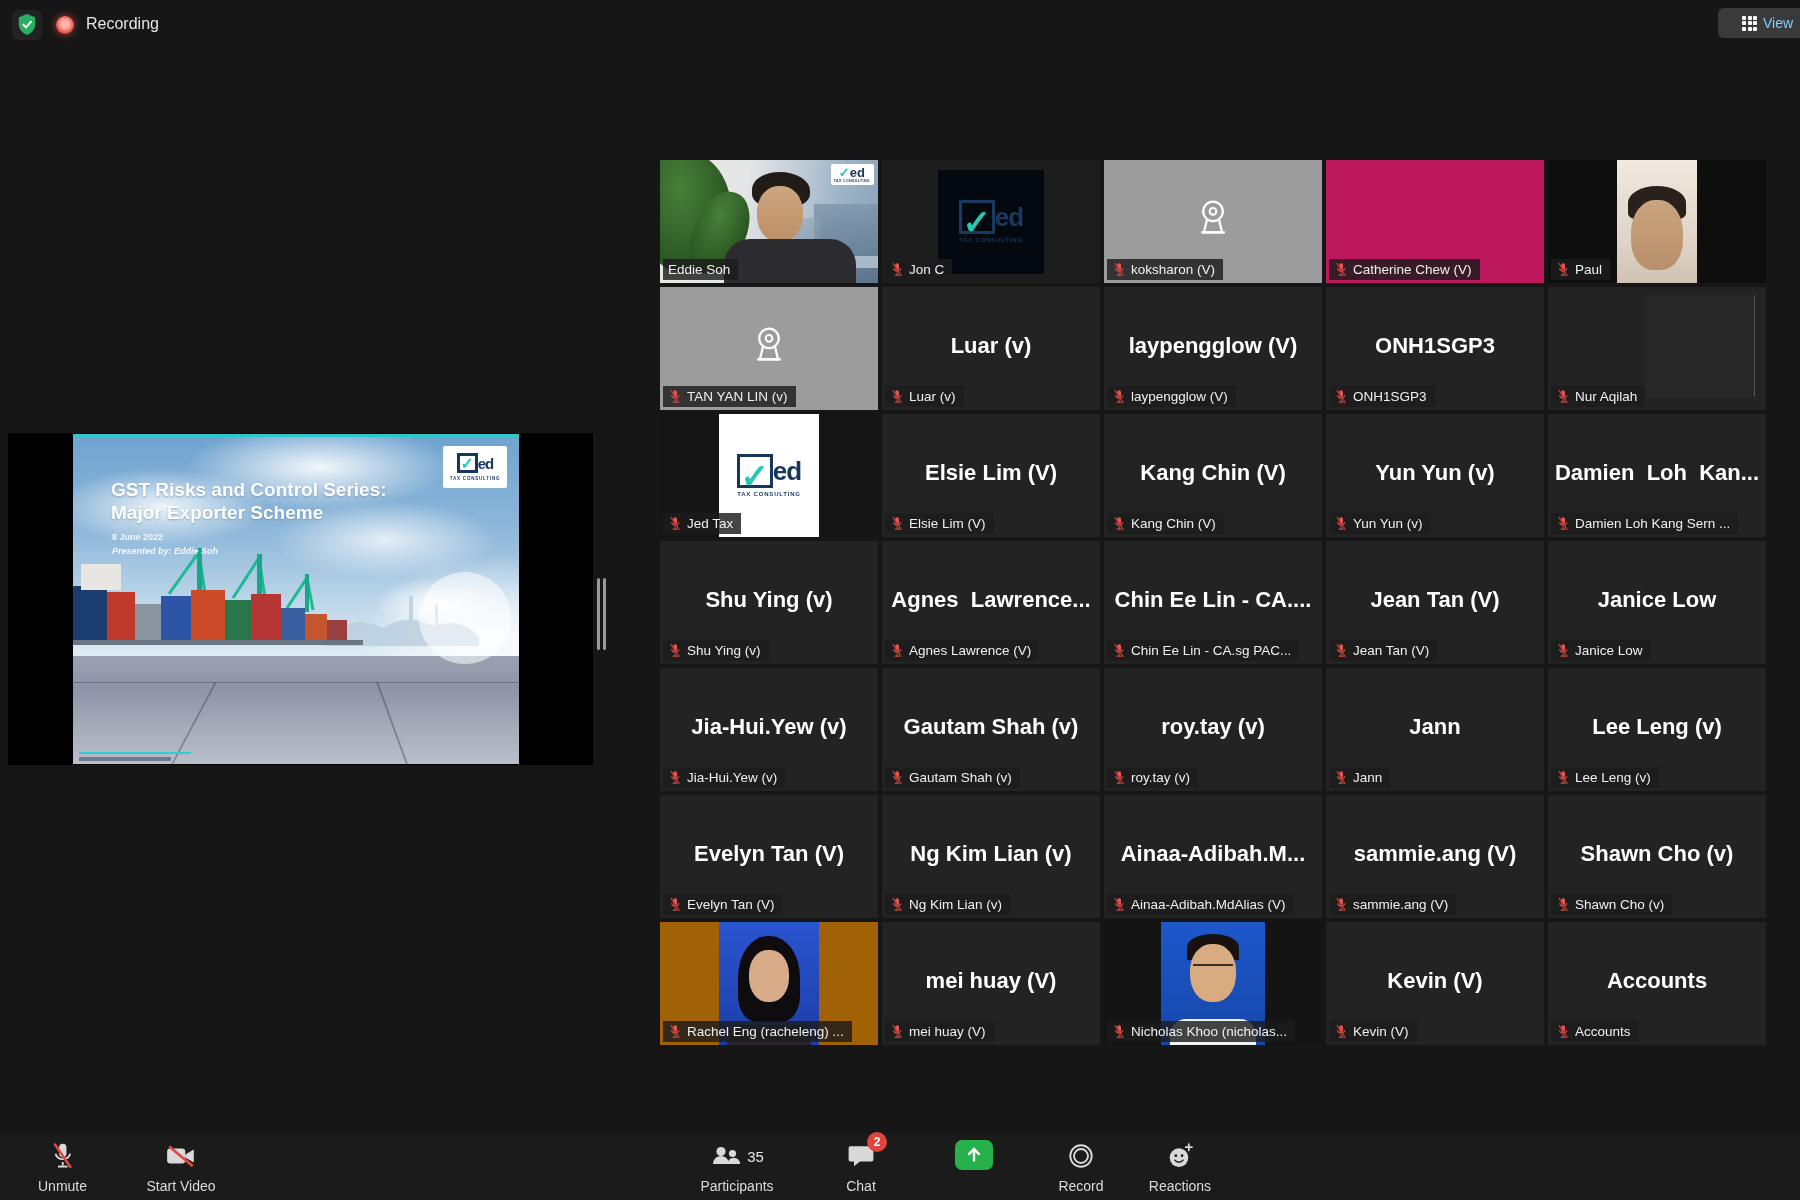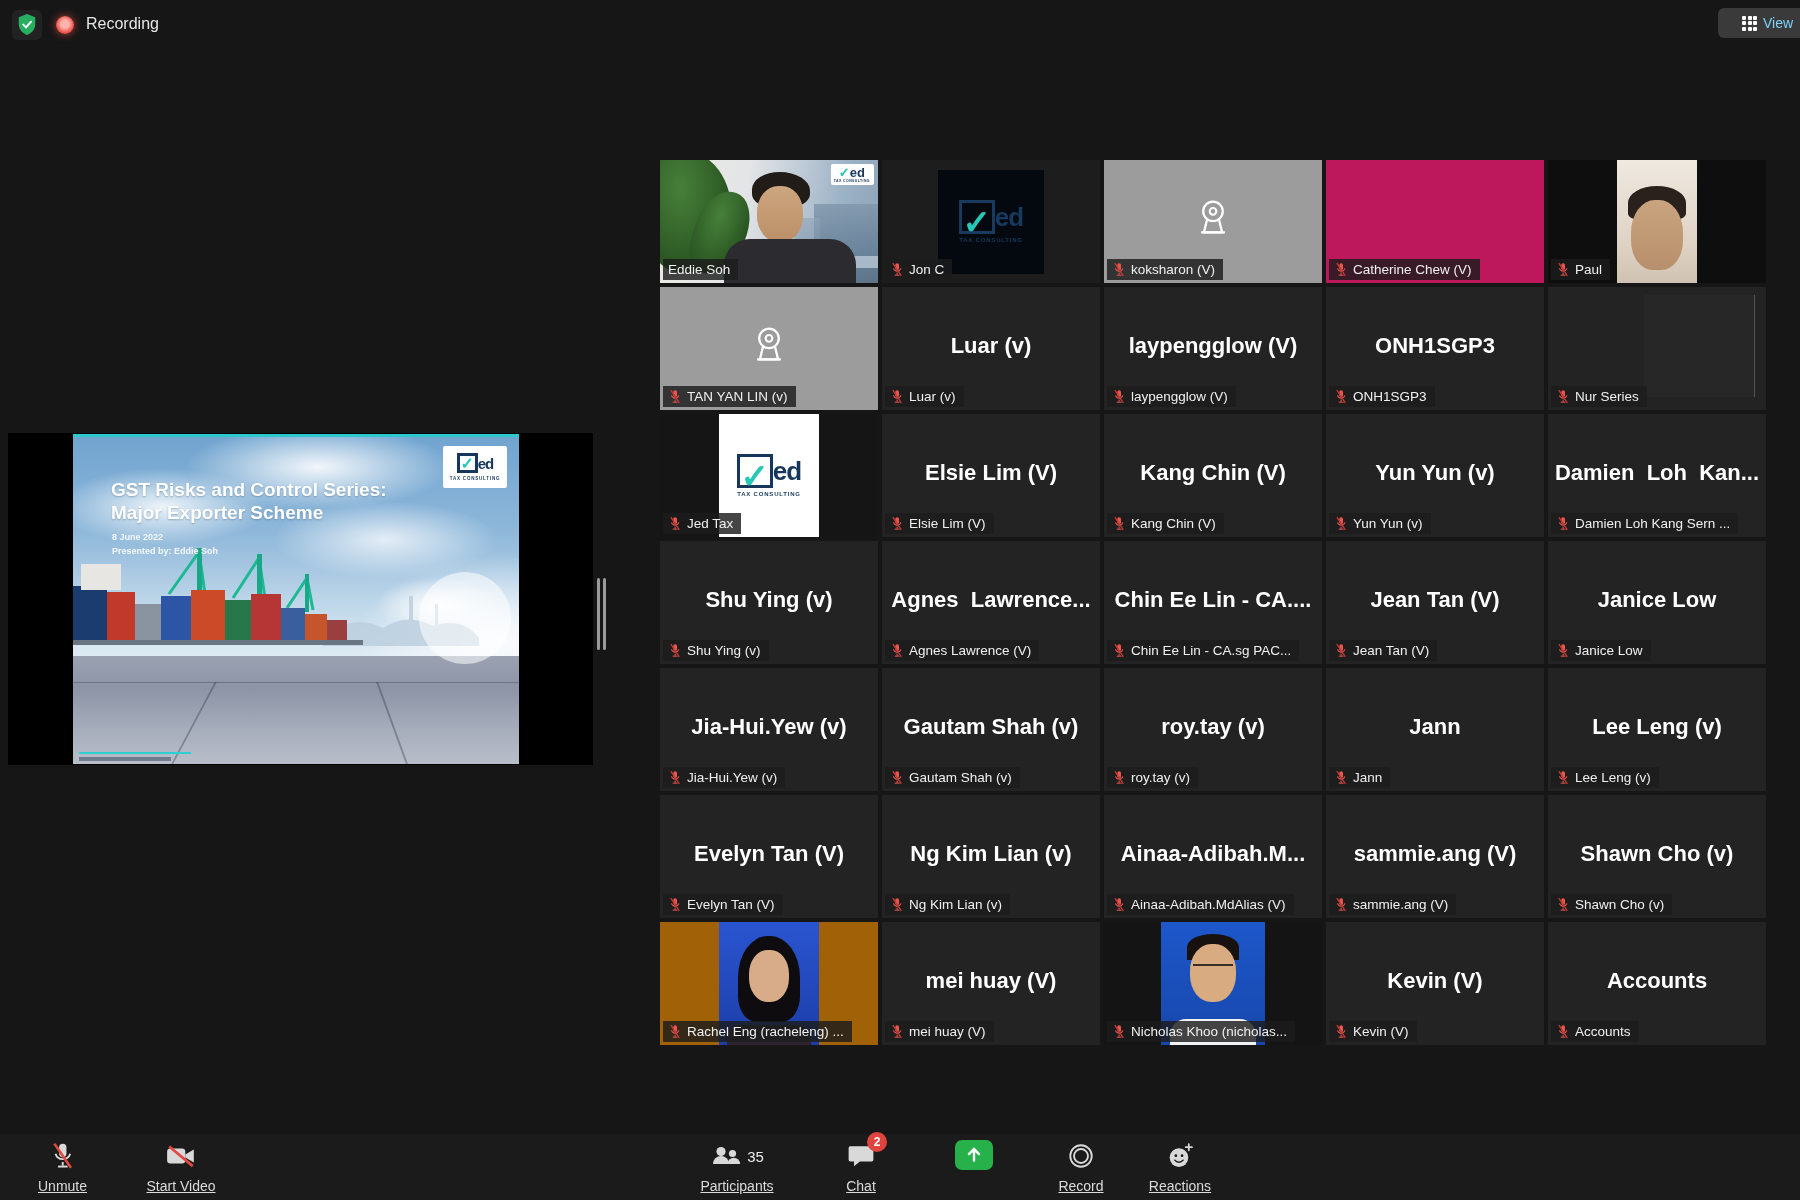--- a/index.html
+++ b/index.html
@@ -29,21 +29,21 @@
       radial-gradient(150px 55px at 20% 22%,rgba(255,255,255,.85),rgba(255,255,255,0) 70%),
       radial-gradient(190px 60px at 55% 10%,rgba(255,255,255,.9),rgba(255,255,255,0) 70%),
       radial-gradient(160px 55px at 70% 32%,rgba(255,255,255,.75),rgba(255,255,255,0) 70%),
       linear-gradient(180deg,#6fa3cf 0%,#8fb8da 30%,#c6dcec 55%,#e8f1f7 72%);}
   .slide .pave{position:absolute;left:0;bottom:0;width:100%;height:108px;
     background:linear-gradient(180deg,#9aa2b2 0%,#8d94a6 30%,#a7aebc 70%,#b9bfca 100%);}
   .slide .pave i{position:absolute;background:rgba(40,45,60,.35);}
   .slide .title{position:absolute;left:38px;top:44px;font-size:19px;line-height:23px;font-weight:700;
                 color:#fff;text-shadow:0 1px 2px rgba(60,90,120,.4);z-index:4;}
   .slide .sdate{position:absolute;left:39px;top:98px;font-size:9px;font-weight:700;color:#f2f6fa;z-index:4;}
-  .slide .spres{position:absolute;left:39px;top:112px;font-size:9px;font-weight:700;color:#f2f6fa;z-index:4;}
+  .slide .spres{position:absolute;left:39px;top:112px;font-size:9px;font-weight:700;color:#f2f6fa;z-index:4;font-style:italic;}
   .slide .cyanline{position:absolute;left:6px;bottom:10px;width:112px;height:2px;background:#2cd0d4;z-index:4;}
   .slide .microtext{position:absolute;left:6px;bottom:3px;width:92px;height:4px;background:rgba(25,45,70,.45);z-index:4;}
   .slide-logo{position:absolute;right:12px;top:12px;width:64px;height:42px;background:#fff;border-radius:2px;
               display:flex;flex-direction:column;align-items:center;justify-content:center;z-index:4;color:#16365c;}
   .port{position:absolute;left:0;bottom:100px;width:100%;height:130px;z-index:2;}
 
   
   .jlogo{display:flex;flex-direction:column;align-items:center;line-height:1;}
   .jrow{display:flex;align-items:center;}
   .jsq{display:inline-flex;align-items:flex-end;justify-content:center;border:3px solid currentColor;}
@@ -144,21 +144,21 @@
                   color:#16365c;display:flex;flex-direction:column;align-items:center;line-height:1;}
   .t-eddie .elogo .r{display:flex;align-items:center;font-weight:700;font-size:13px;}
   .t-eddie .elogo .c{color:#25c8b4;font-size:13px;margin-right:0px;}
   .t-eddie .elogo .t{font-size:3.5px;font-weight:700;letter-spacing:.4px;color:#16365c;margin-top:1px;}
 
   
   .toolbar{position:absolute;left:0;top:1134px;width:1800px;height:66px;background:#1b1b1b;}
   .tbg{position:absolute;top:6px;height:54px;display:flex;flex-direction:column;align-items:center;
        justify-content:space-between;}
   .tico{height:32px;display:flex;align-items:center;gap:5px;}
-  .tlab{font-size:14px;color:#dcdcdc;white-space:nowrap;text-decoration:underline;}
+  .tlab{font-size:14px;color:#dcdcdc;white-space:nowrap;}
   .tlab.green{color:#2ecc5e;margin-top:32px;}
   .count{font-size:15px;color:#e8e8e8;}
   .badge{position:absolute;right:-12px;top:-8px;min-width:20px;height:20px;border-radius:10px;background:#e0443e;
          color:#fff;font-size:12px;font-weight:700;display:flex;align-items:center;justify-content:center;}
   .share-ico{width:38px;height:30px;border-radius:7px;background:#27b14b;display:flex;align-items:center;justify-content:center;}
 </style>
 </head>
 <body>
 
 <div class="stage">
@@ -402,21 +402,21 @@
       <div class="tile t-nur">
         <div class="nrect"></div>
         <div class="label">
           <svg viewBox="0 0 24 26" width="14" height="15">
             <rect x="9" y="2" width="6.5" height="12" rx="3.2" fill="#e8564f"></rect>
             <path d="M5.8 11 a6.8 6.8 0 0 0 13 0" stroke="#e8564f" stroke-width="1.8" fill="none"></path>
             <line x1="12.2" y1="18.3" x2="12.2" y2="22" stroke="#e8564f" stroke-width="1.8"></line>
             <line x1="8" y1="22.8" x2="16.5" y2="22.8" stroke="#e8564f" stroke-width="1.8"></line>
             <line x1="4.8" y1="2" x2="19.5" y2="24" stroke="#c13a34" stroke-width="2.4"></line>
           </svg>
-          <span>Nur Series</span>
+          <span>Nur Aqilah</span>
         </div>
       </div>
       <div class="tile t-jedtax">
         <div class="vbox">
           <div class="jlogo">
             <div class="jrow">
               <span class="jsq">
                 <span class="jchk">✓</span>
               </span>
               <span class="jed">ed</span>

